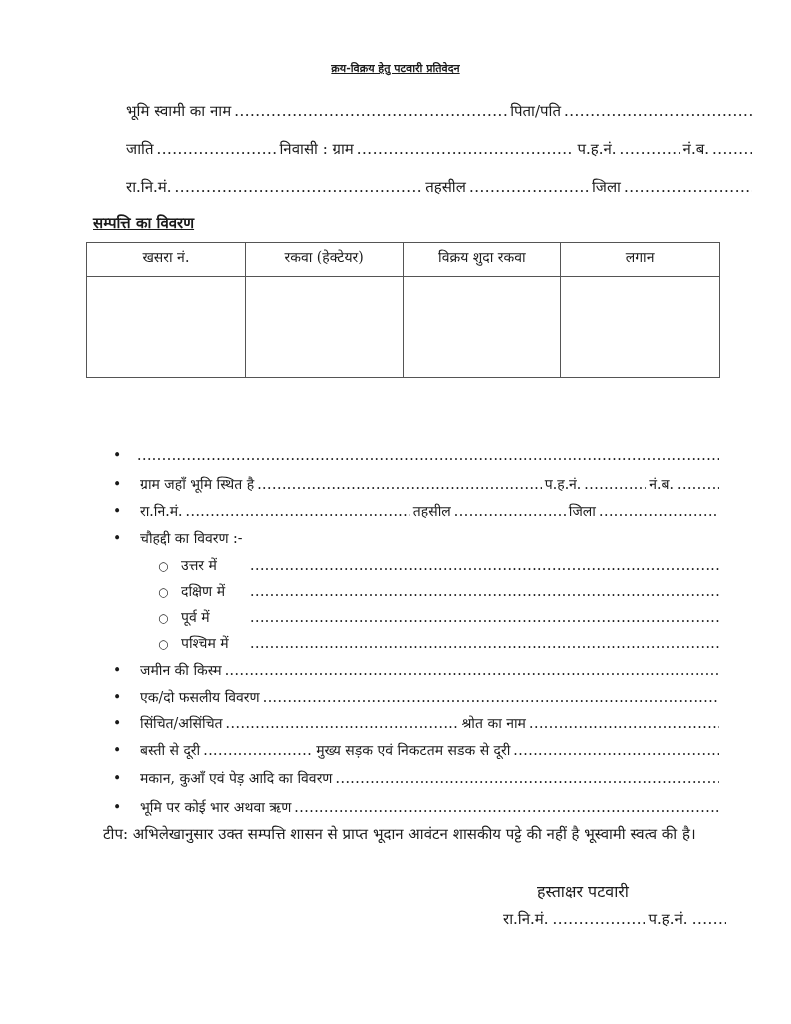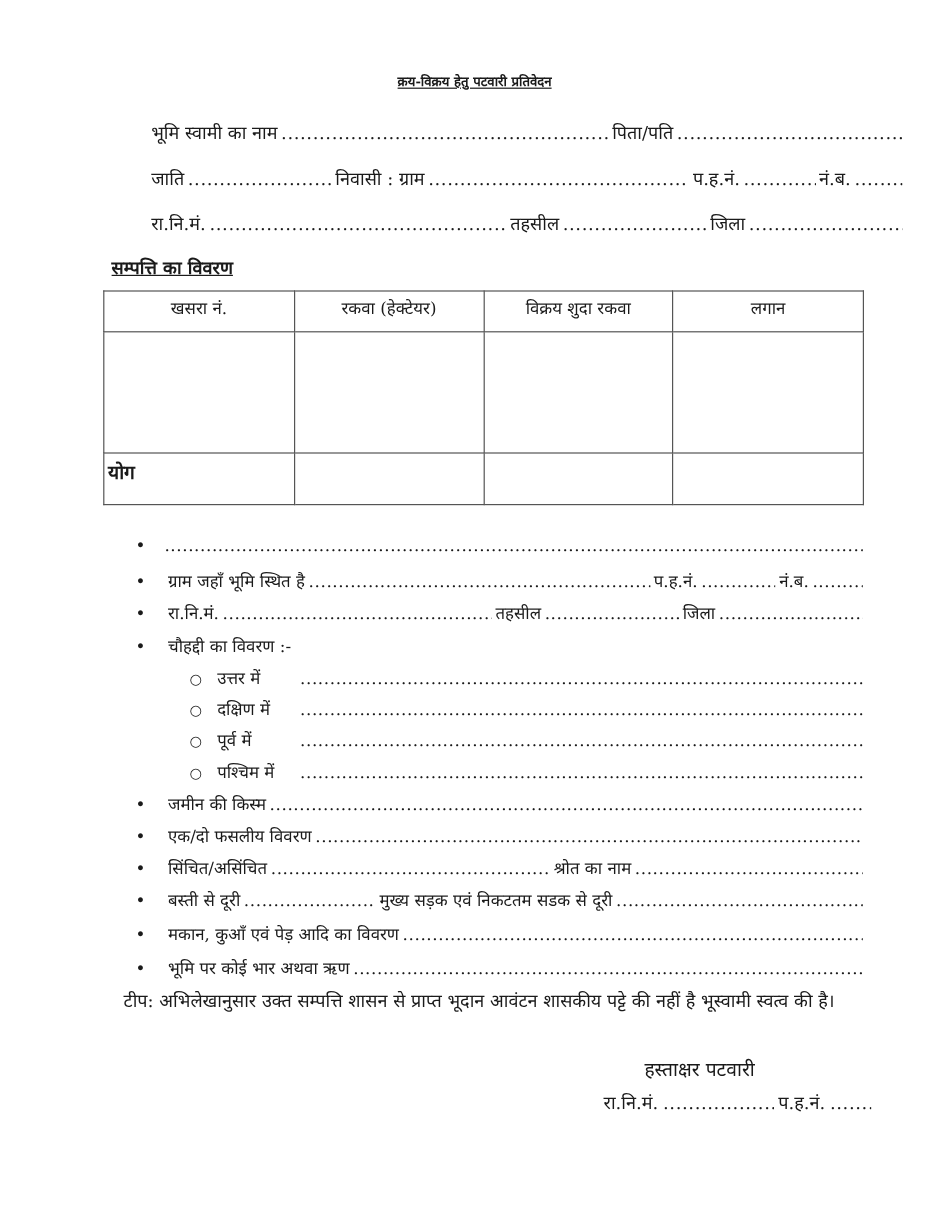--- a/index.html
+++ b/index.html
@@ -90,26 +90,20 @@
     <th>रकवा (हेक्टेयर)</th>
     <th>विक्रय शुदा रकवा</th>
     <th>लगान</th>
   </tr>
   <tr class="body-row">
     <td></td>
     <td></td>
     <td></td>
     <td></td>
   </tr>
-  <tr class="total-row">
-    <td class="total-label">योग</td>
-    <td></td>
-    <td></td>
-    <td></td>
-  </tr>
 </tbody>
   </table>
 
 <div class="abs bullet-row" style="top:447px;">
   <span class="bullet">•</span>
   <span class="dots"></span>
 </div>
 
 <div class="abs bullet-row" style="top:474px;">
   <span class="bullet">•</span>

